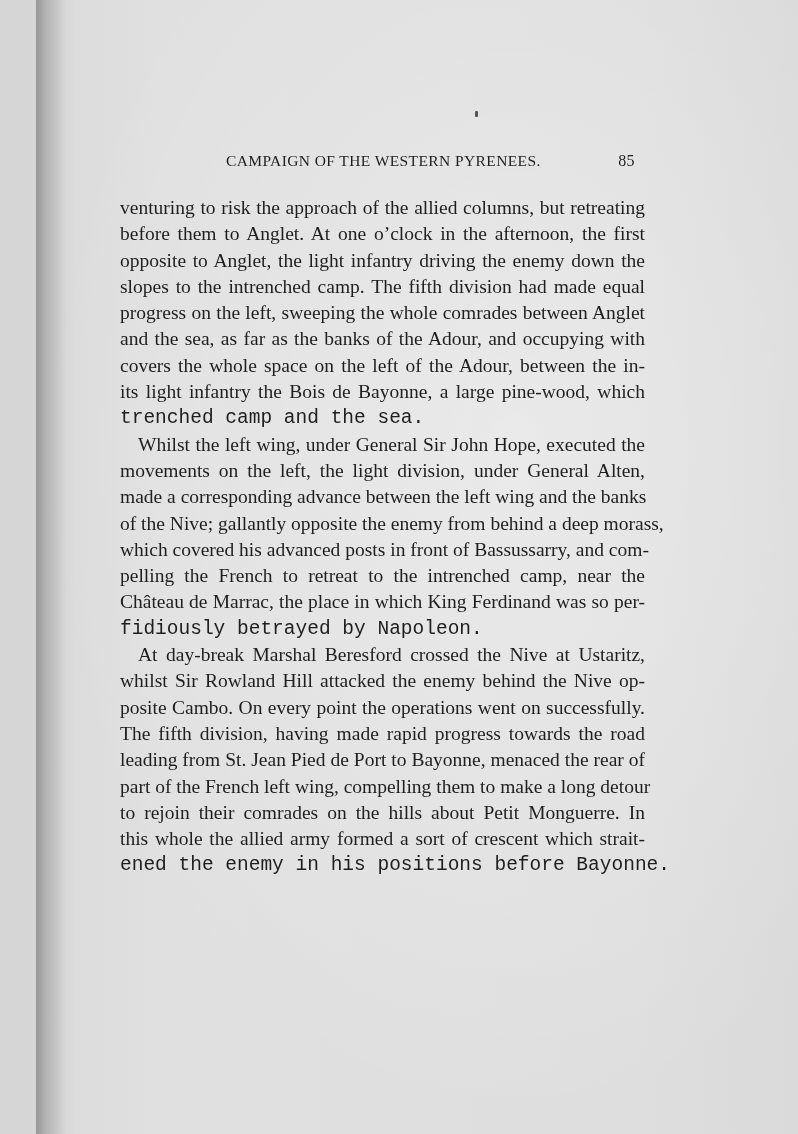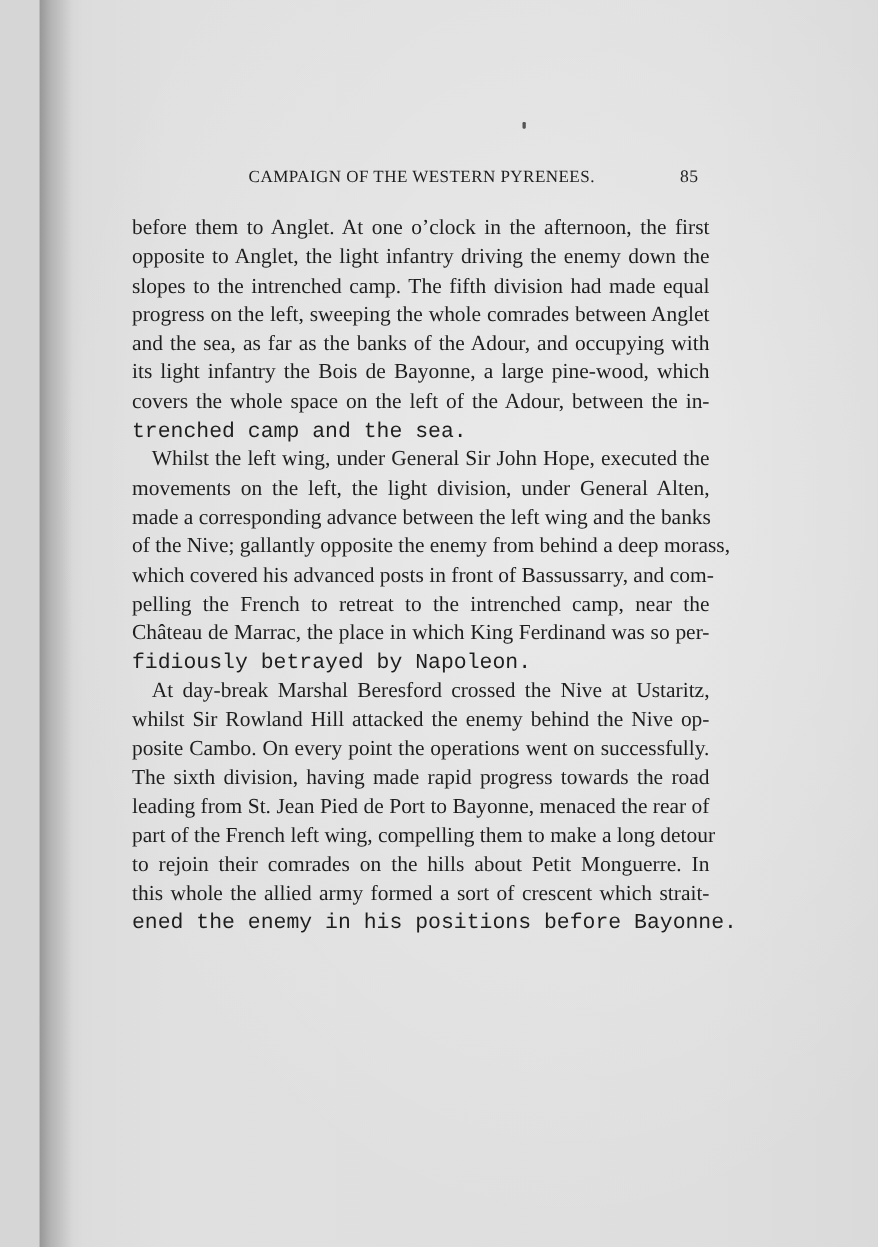--- a/index.html
+++ b/index.html
@@ -87,46 +87,47 @@
   <div class="speck" style="left:439px; top:111px;"></div>
 
   <div class="running-head">
     <span class="running-title">CAMPAIGN OF THE WESTERN PYRENEES.</span>
     <span class="page-number">85</span>
   </div>
 
   <div class="body-text">
 
     <div class="para">
+      <span class="line">venturing to risk the approach of the allied columns, but retreating</span>
       <span class="line">before them to Anglet.  At one o’clock in the afternoon, the first</span>
       <span class="line">opposite to Anglet, the light infantry driving the enemy down the</span>
       <span class="line">slopes to the intrenched camp.  The fifth division had made equal</span>
       <span class="line">progress on the left, sweeping the whole comrades between Anglet</span>
       <span class="line">and the sea, as far as the banks of the Adour, and occupying with</span>
+      <span class="line">covers the whole space on the left of the Adour, between the in-</span>
       <span class="line">its light infantry the Bois de Bayonne, a large pine-wood, which</span>
-      <span class="line">covers the whole space on the left of the Adour, between the in-</span>
       <span class="line last">trenched camp and the sea.</span>
     </div>
 
     <div class="para">
       <span class="line indent">Whilst the left wing, under General Sir John Hope, executed the</span>
       <span class="line">movements on the left, the light division, under General Alten,</span>
       <span class="line">made a corresponding advance between the left wing and the banks</span>
       <span class="line">of the Nive; gallantly opposite the enemy from behind a deep morass,</span>
       <span class="line">which covered his advanced posts in front of Bassussarry, and com-</span>
       <span class="line">pelling the French to retreat to the intrenched camp, near the</span>
       <span class="line">Château de Marrac, the place in which King Ferdinand was so per-</span>
       <span class="line last">fidiously betrayed by Napoleon.</span>
     </div>
 
     <div class="para">
       <span class="line indent">At day-break Marshal Beresford crossed the Nive at Ustaritz,</span>
       <span class="line">whilst Sir Rowland Hill attacked the enemy behind the Nive op-</span>
       <span class="line">posite Cambo.  On every point the operations went on successfully.</span>
-      <span class="line">The sixth division, having made rapid progress towards the road</span>
+      <span class="line">The fifth division, having made rapid progress towards the road</span>
       <span class="line">leading from St. Jean Pied de Port to Bayonne, menaced the rear of</span>
       <span class="line">part of the French left wing, compelling them to make a long detour</span>
       <span class="line">to rejoin their comrades on the hills about Petit Monguerre.  In</span>
       <span class="line">this whole the allied army formed a sort of crescent which strait-</span>
       <span class="line last">ened the enemy in his positions before Bayonne.</span>
     </div>
   </div>
 </div>
 
 </body></html>

